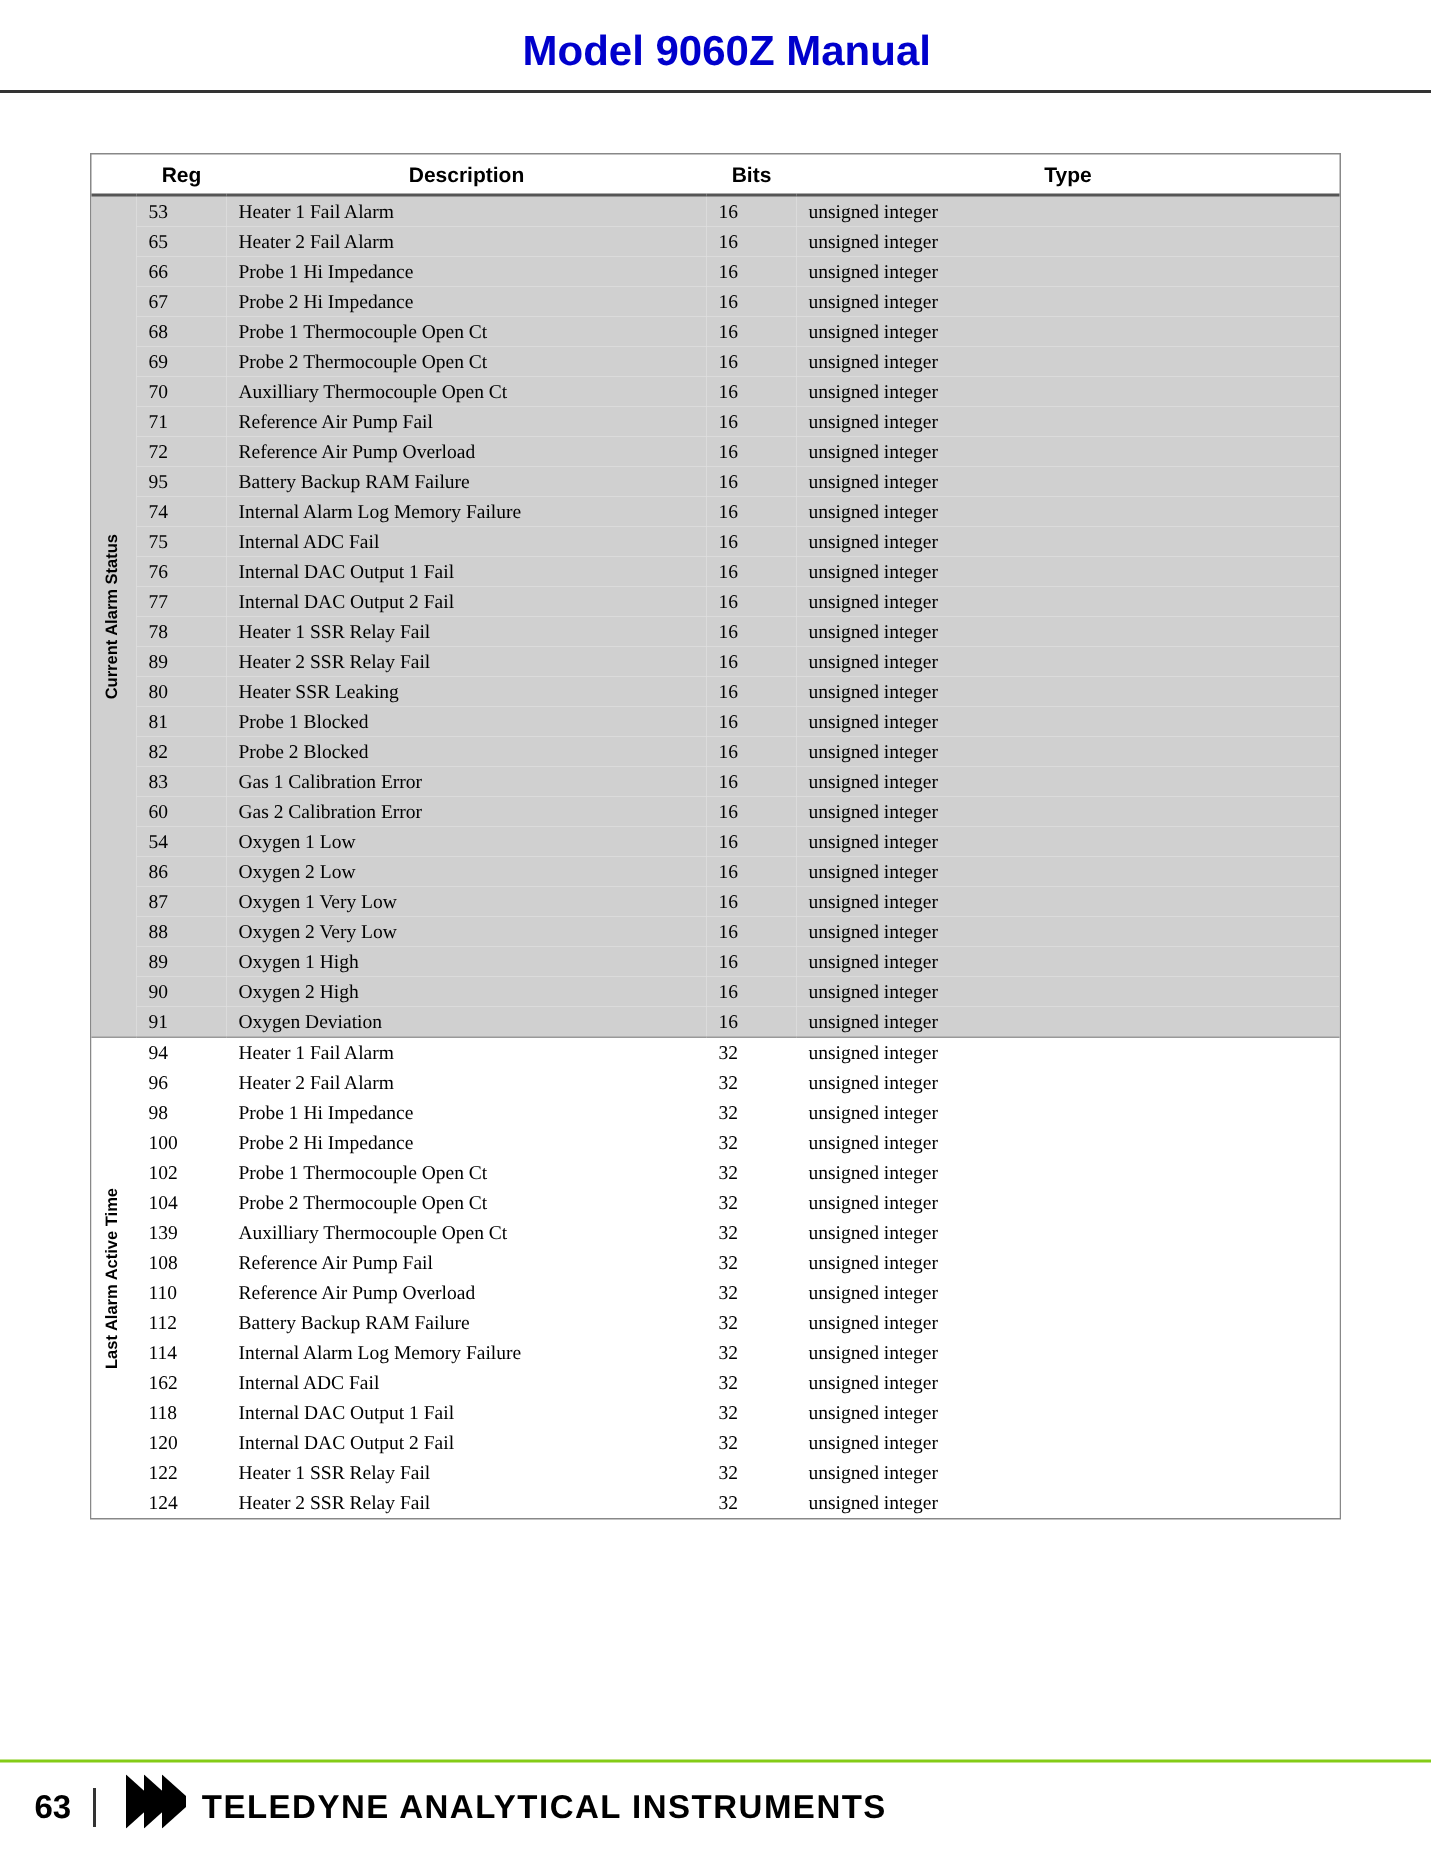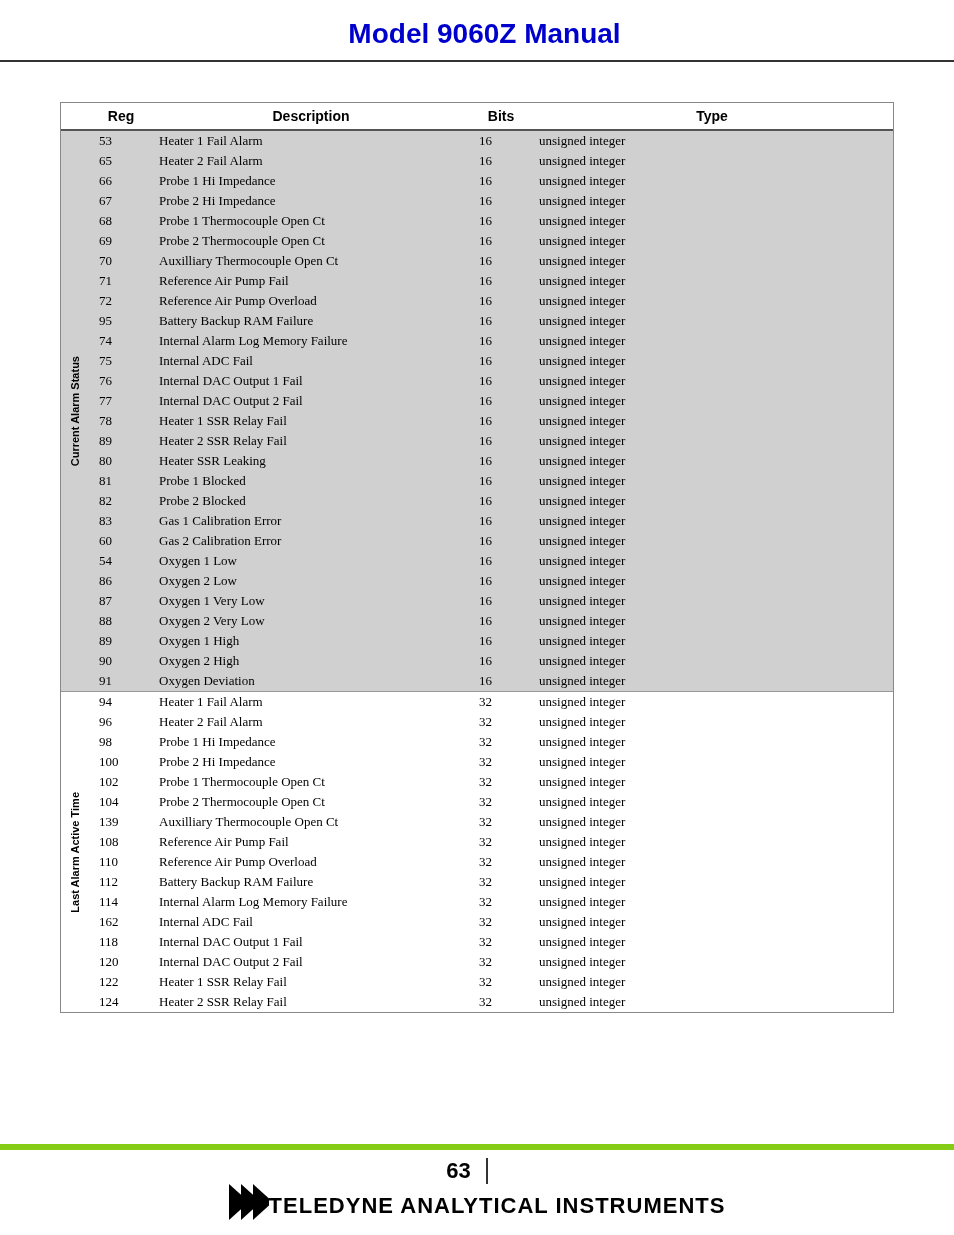--- a/index.html
+++ b/index.html
@@ -89,38 +89,38 @@
     .group-section {
       border-top: 1px solid #999;
     }
 
     
     .page-footer {
       position: absolute;
       bottom: 0;
       left: 0;
       right: 0;
-      border-top: 6px solid #84cc16;
+      border-top: 2px solid #84cc16;
       display: flex;
       align-items: center;
       padding: 8px 23px;
       background: #fff;
-      flex-direction: column;
     }
     .footer-page-num {
       font-size: 22px;
       font-weight: bold;
       font-family: Arial, sans-serif;
       border-right: 2px solid #333;
       padding-right: 15px;
       margin-right: 20px;
     }
     .footer-logo {
       display: flex;
       align-items: center;
+      gap: 10px;
     }
     .footer-logo-icon {
       font-size: 28px;
       color: #000;
     }
     .footer-logo-text {
       font-size: 22px;
       font-weight: bold;
       font-family: Arial, sans-serif;
       letter-spacing: 1px;

